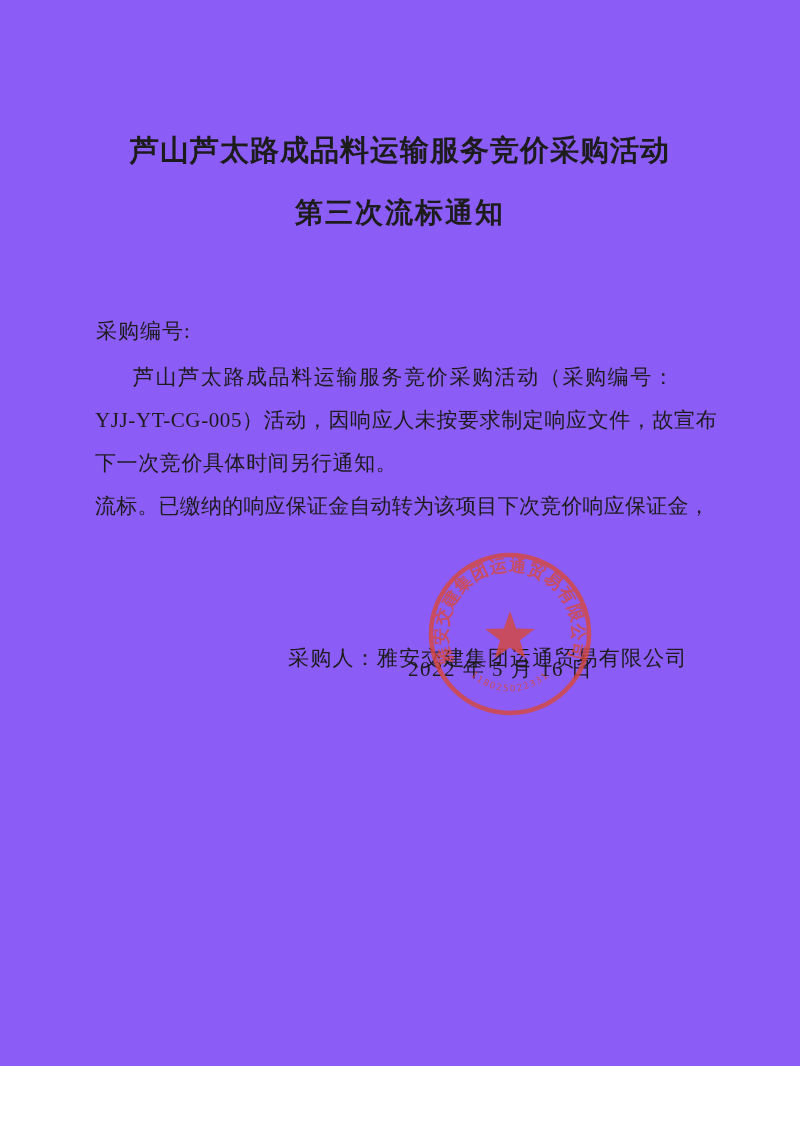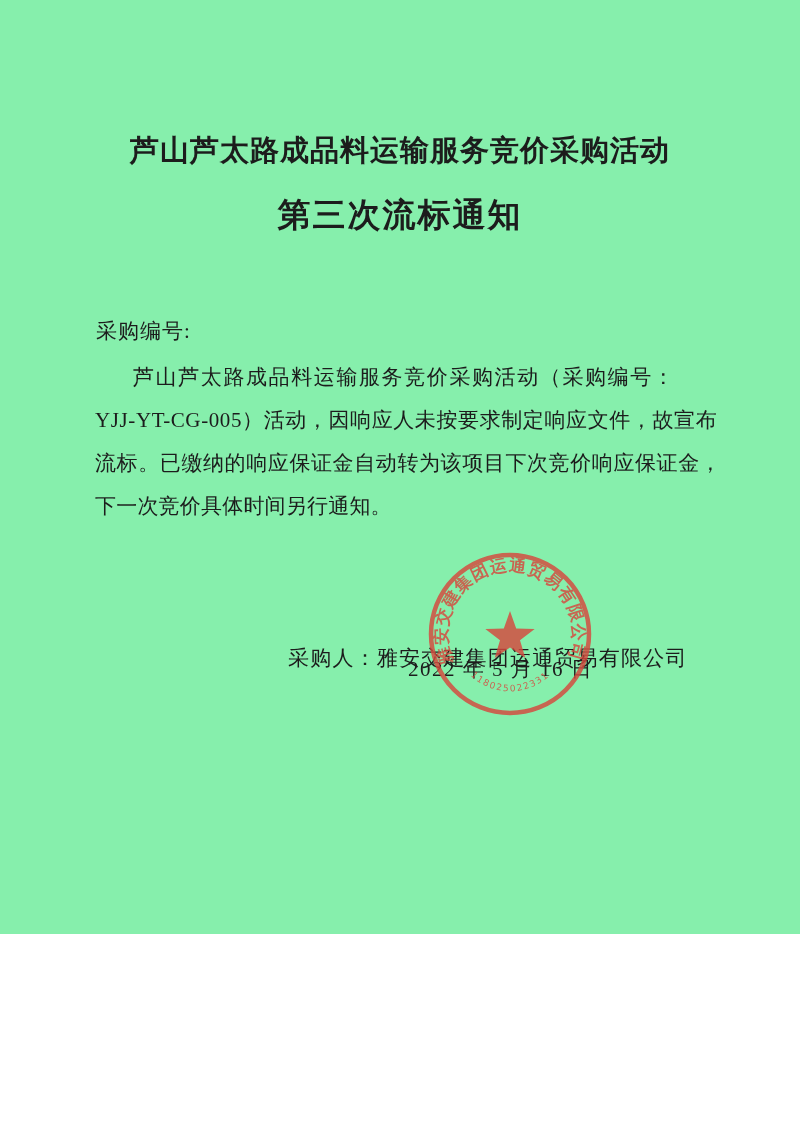--- a/index.html
+++ b/index.html
@@ -3,22 +3,22 @@
 <meta charset="utf-8">
 <style>
   html, body {
     margin: 0;
     padding: 0;
     background: #ffffff;
   }
   .page {
     position: relative;
     width: 800px;
-    height: 934px;
-    background: #86efac;
+    height: 1066px;
+    background: #8b5cf6;
     overflow: hidden;
     font-family: "Liberation Serif", "DejaVu Serif", serif;
     color: #1c1c1c;
   }
   .doc-title-1 {
     position: absolute;
     top: 133px;
     left: 0;
     width: 800px;
     text-align: center;
@@ -27,21 +27,21 @@
     letter-spacing: 1px;
     line-height: 1.2;
     white-space: nowrap;
   }
   .doc-title-2 {
     position: absolute;
     top: 196px;
     left: 0;
     width: 800px;
     text-align: center;
-    font-size: 33px;
+    font-size: 28px;
     font-weight: bold;
     letter-spacing: 2px;
     line-height: 1.2;
     white-space: nowrap;
   }
   .salutation {
     position: absolute;
     top: 318px;
     left: 96px;
     font-size: 21px;
@@ -129,22 +129,22 @@
 
   <div class="doc-title-1">芦山芦太路成品料运输服务竞价采购活动</div>
 
   <div class="doc-title-2">第三次流标通知</div>
 
   <div class="salutation">采购编号:</div>
 
   <div class="paragraph">
     <div class="para-line">芦山芦太路成品料运输服务竞价采购活动（采购编号：</div>
     <div class="para-line">YJJ-YT-CG-005）活动，因响应人未按要求制定响应文件，故宣布</div>
+    <div class="para-line">下一次竞价具体时间另行通知。</div>
     <div class="para-line">流标。已缴纳的响应保证金自动转为该项目下次竞价响应保证金，</div>
-    <div class="para-line">下一次竞价具体时间另行通知。</div>
   </div>
 
   <div class="signature-line">
     <span>采购人：</span><span>雅安交建集团运通贸易有限公司</span>
   </div>
 
   <div class="date-line">2022 年 5 月 16 日</div>
 
   <svg class="seal" viewBox="0 0 168 168">
     <circle class="seal-ring" cx="84" cy="84" r="79"></circle>

